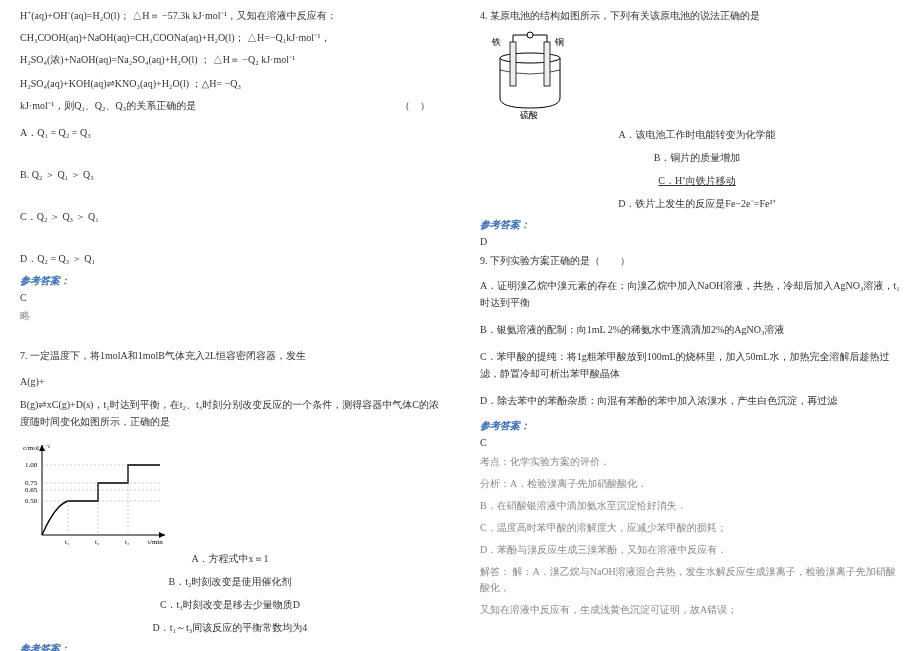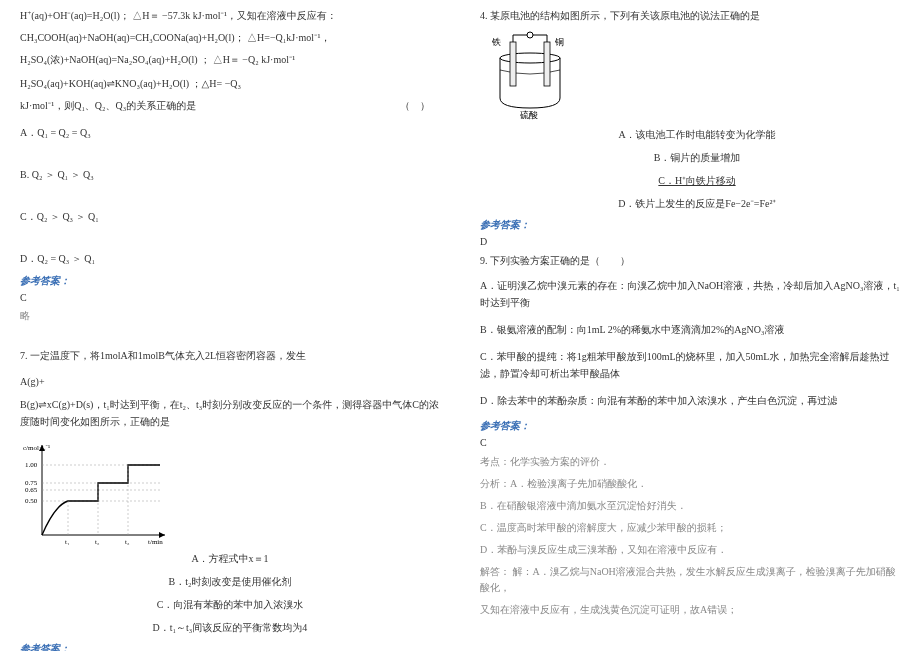--- a/index.html
+++ b/index.html
@@ -84,21 +84,21 @@
       <line x1="108" y1="25" x2="108" y2="95" stroke="#999" stroke-width="0.5" stroke-dasharray="2,2"></line>
       <text x="45" y="104" font-size="7">t₁</text>
       <text x="75" y="104" font-size="7">t₂</text>
       <text x="105" y="104" font-size="7">t₃</text>
       <text x="128" y="104" font-size="7">t/min</text>
     </svg>
   </div>
 
   <div class="opt-line">A．方程式中x＝1</div>
   <div class="opt-line">B．t₂时刻改变是使用催化剂</div>
-  <div class="opt-line">C．向混有苯酚的苯中加入浓溴水</div>
+  <div class="opt-line">C．t₃时刻改变是移去少量物质D</div>
   <div class="opt-line">D．t₁～t₃间该反应的平衡常数均为4</div>
 
   <div class="ans-label">参考答案：</div>
   <div class="ans-val">D</div>
   <div class="faint ans-val">略</div>
 </div>
 
 <div class="col">
   <div class="line qnum">4. 某原电池的结构如图所示，下列有关该原电池的说法正确的是</div>
 

